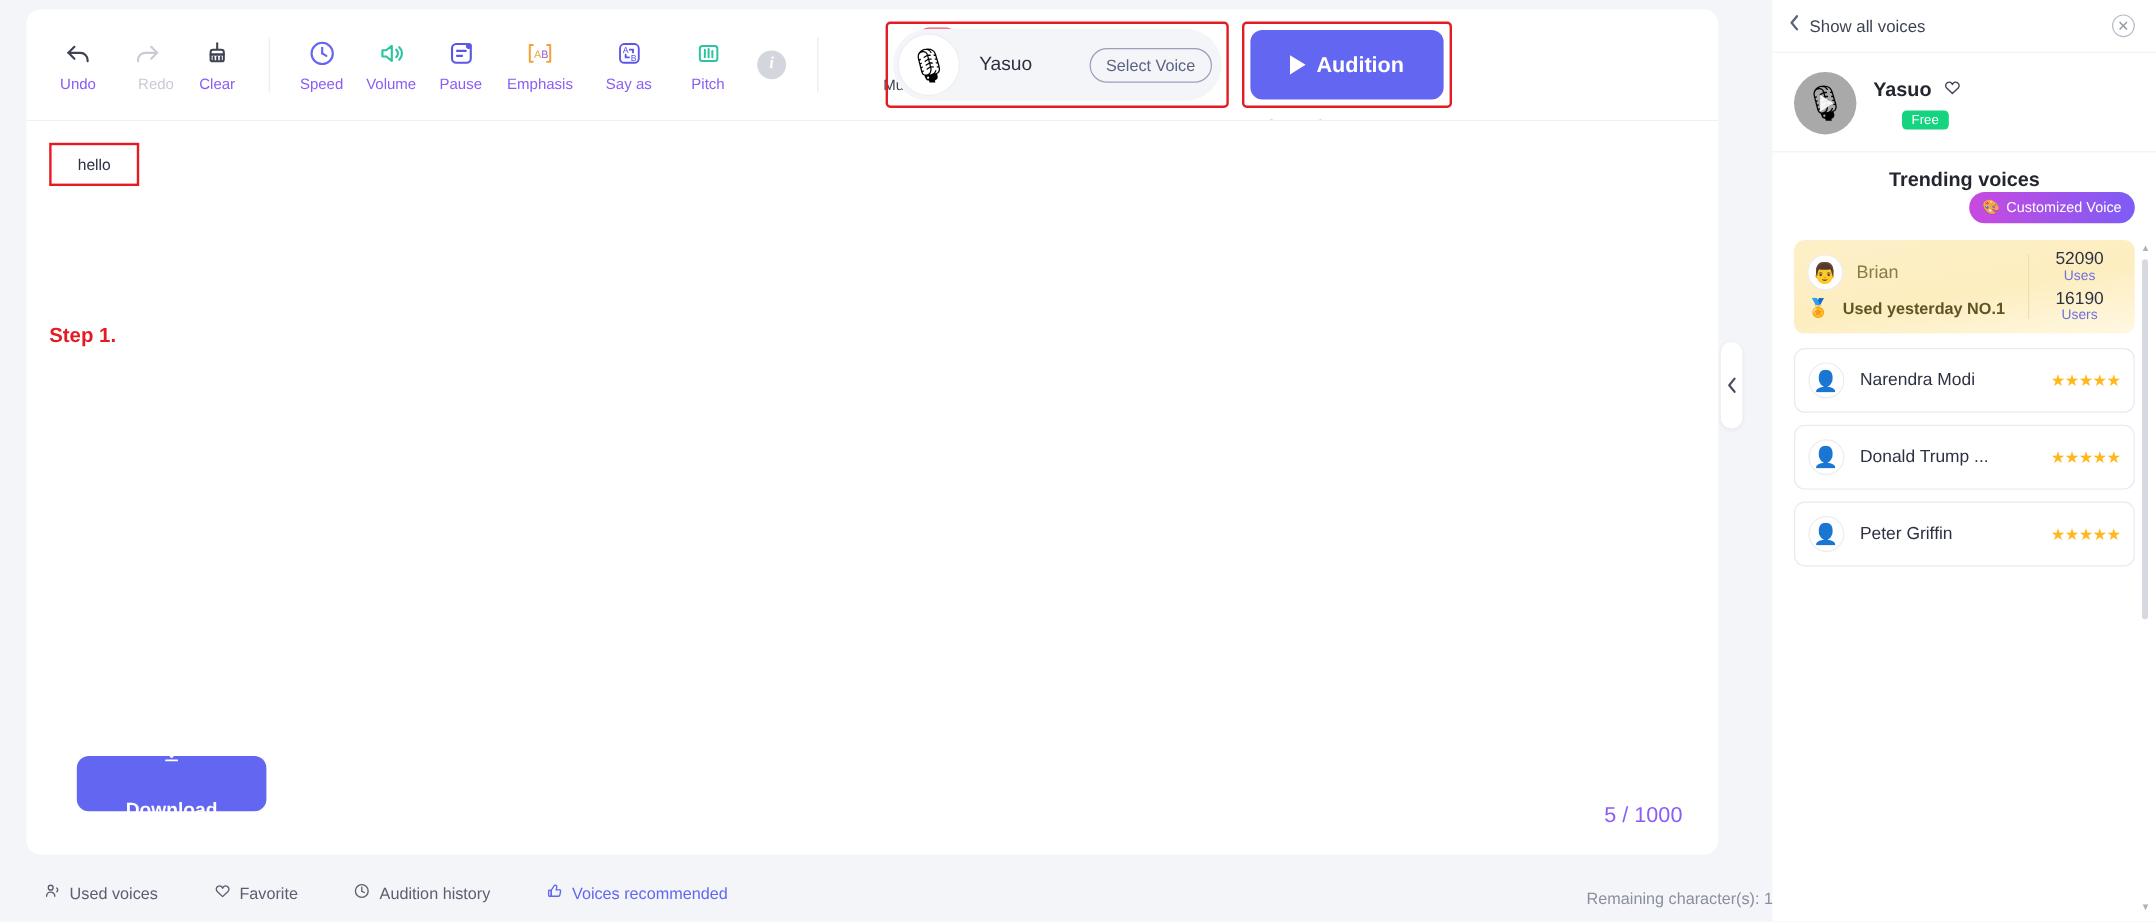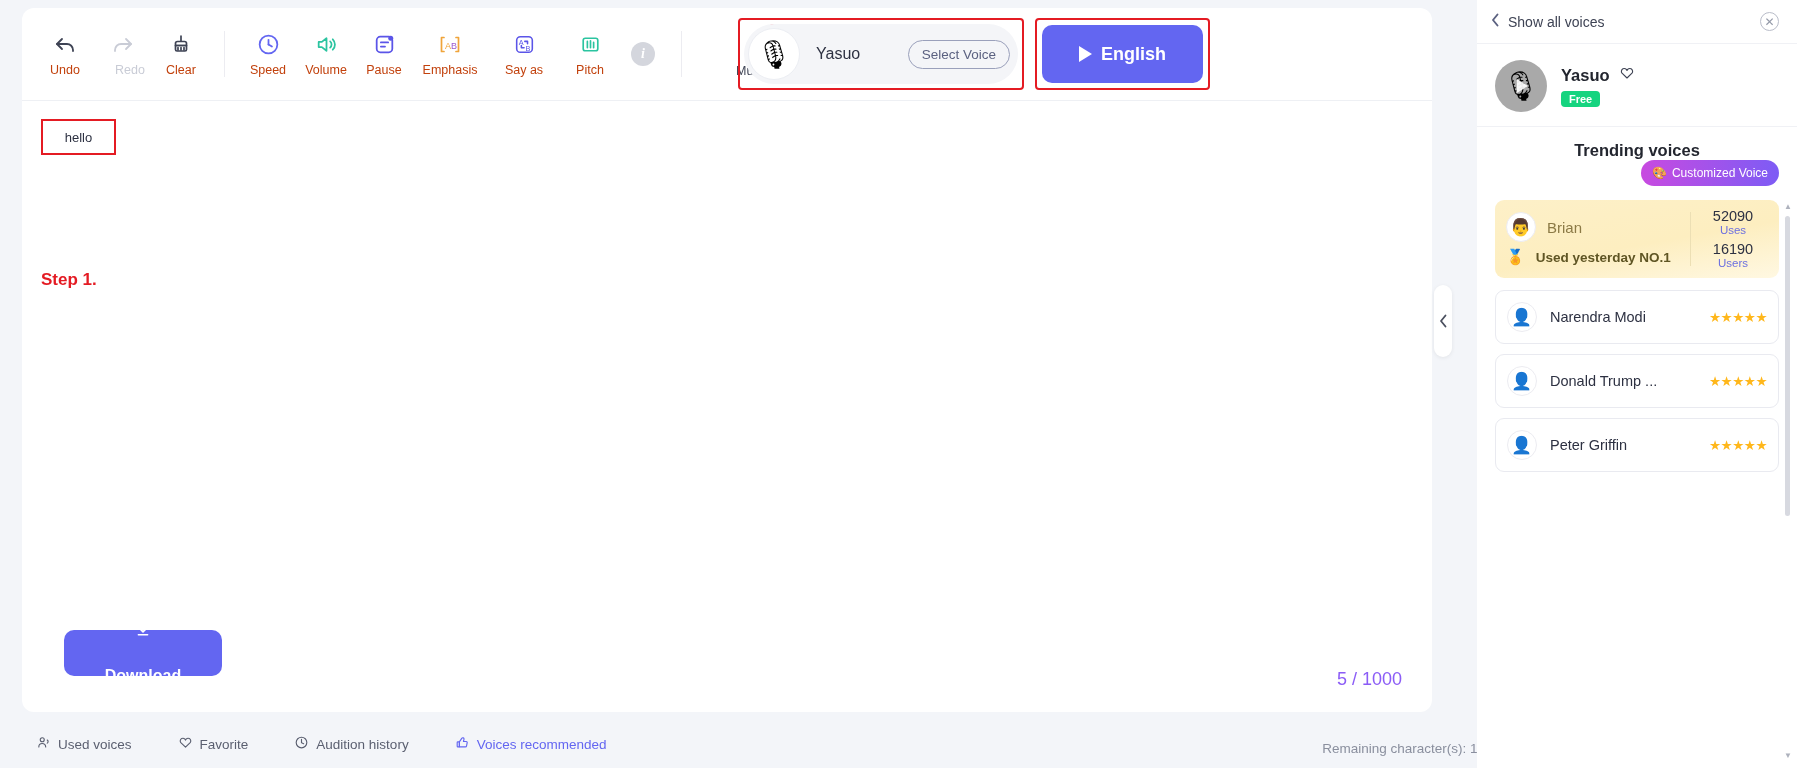--- a/index.html
+++ b/index.html
@@ -28,21 +28,21 @@
     display: flex; align-items: center;
     padding: 0 14px;
     flex: 0 0 auto;
   }
   .tool {
     width: 58px;
     display: flex; flex-direction: column; align-items: center;
     gap: 5px; cursor: pointer; user-select: none;
   }
   .tool .ico { height: 26px; display: flex; align-items: center; justify-content: center; }
-  .tool .lbl { font-size: 12.5px; color: #c2410c; white-space: nowrap; }
+  .tool .lbl { font-size: 12.5px; color: #8b5cf6; white-space: nowrap; }
   .tool.dim .lbl { color: #c9ccd6; margin-left: 14px; }
   .tool.wide { width: 74px; }
   .divider { width: 1px; height: 46px; background: #ececf1; margin: 0 14px; }
 
   .info-dot {
     width: 24px; height: 24px; border-radius: 50%;
     background: #d4d6dd; color: #fff;
     display: flex; align-items: center; justify-content: center;
     font-style: italic; font-family: "Liberation Serif", serif;
     font-size: 14px; font-weight: bold;
@@ -217,22 +217,22 @@
     transform: translate(-38%,-50%);
     width: 0; height: 0;
     border-left: 11px solid rgba(255,255,255,.92);
     border-top: 7px solid transparent;
     border-bottom: 7px solid transparent;
   }
   .rp-voice-meta { display: flex; flex-direction: column; gap: 6px; }
   .rp-voice-name-row { display: flex; align-items: center; gap: 9px; }
   .rp-voice-name { font-size: 16.5px; color: #23262f; font-weight: bold; }
   .free-tag {
-    background: #15d47f; color: #fff; font-size: 11px; font-weight: bold;
-    border-radius: 4px; padding: 2px 8px; width: fit-content;
+    background: #15d47f; color: #fff; font-size: 11px; font-weight: normal;
+    border-radius: 4px; padding: 2px 8px; width: fit-content; margin-left: 24px;
   }
 
   .rp-section { padding: 0 18px; }
   .rp-label { font-size: 14.5px; color: #23262f; margin-bottom: 9px; }
   .rp-select {
     position: relative;
     width: 100%; height: 30px;
     border: 1px solid #dfe1e8; border-radius: 5px;
     display: flex; align-items: center; padding: 0 10px;
     font-size: 12.5px; color: #5b6072; cursor: pointer;
@@ -444,21 +444,21 @@
         <div class="voice-chip">
           <div class="voice-avatar">🎙</div>
           <div class="voice-name">Yasuo</div>
           <button class="select-voice-btn">Select Voice</button>
         </div>
       </div>
 
       <div class="audition-wrap">
         <button class="audition-btn">
           <span class="play-tri"></span>
-          <span>English</span>
+          <span>Audition</span>
         </button>
       </div>
 
       <div class="step-lbl" id="step2">Step 2.</div>
       <div class="step-lbl" id="step3">Step 3.</div>
     </div>
 
     <div class="editor-card">
       <div class="hello-box">
         <span>hello</span>

